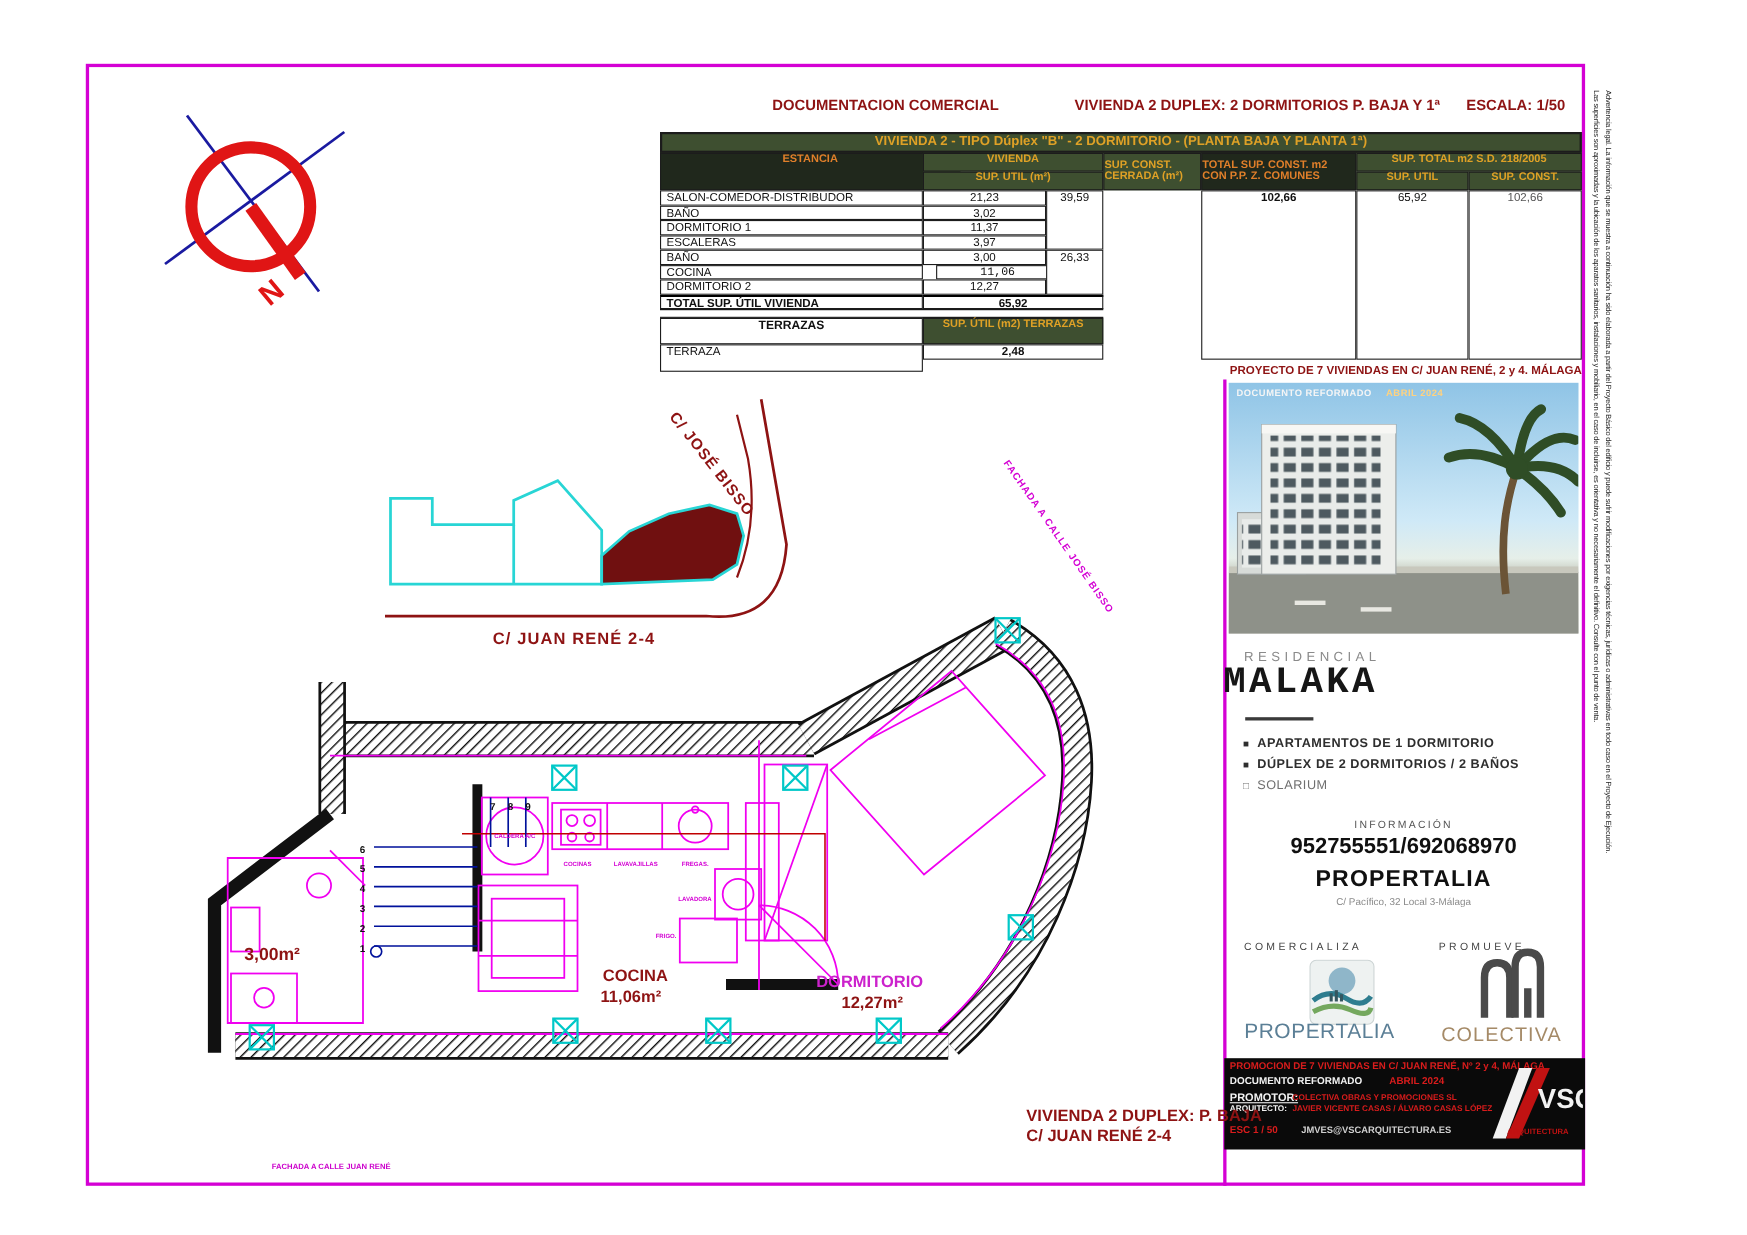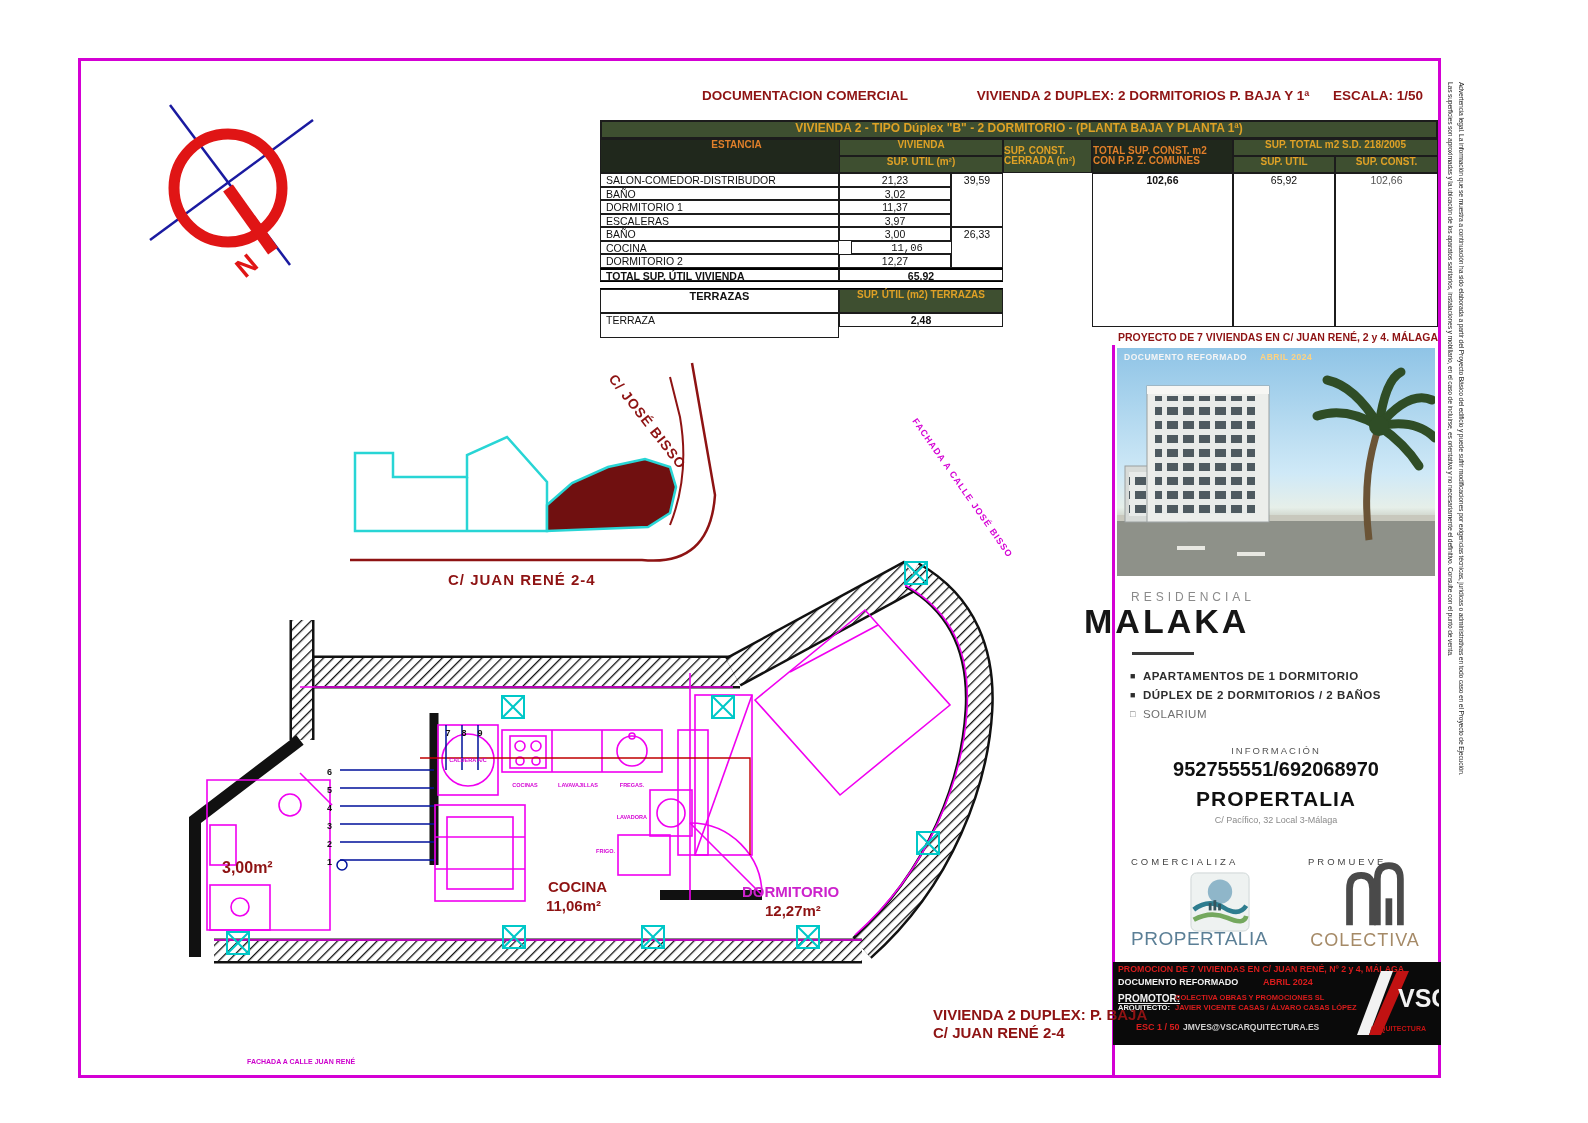--- a/index.html
+++ b/index.html
@@ -331,21 +331,21 @@
       </g>
       <circle cx="262" cy="78" r="10" fill="#2f4d26"></circle>
     </svg>
     <div class="abs" style="left:7px;top:4px;font-size:8.5px;font-weight:bold;color:#f5f5f5;letter-spacing:.5px;">
       <span>DOCUMENTO REFORMADO</span>
       <span style="color:#ffd27f;margin-left:10px;">ABRIL 2024</span>
     </div>
   </div>
 
   <div class="abs" style="left:1131px;top:590px;font-size:12px;color:#8a8a8a;letter-spacing:4px;">RESIDENCIAL</div>
-  <div class="abs" style="left:1084px;top:602px;font-size:34px;font-weight:bold;color:#161616;letter-spacing:3px;">MALAKA</div>
+  <div class="abs" style="left:1112px;top:602px;font-size:34px;font-weight:bold;color:#161616;letter-spacing:3px;font-family:Liberation Mono, monospace;">MALAKA</div>
   <div class="abs" style="left:1132px;top:652px;width:62px;height:3px;background:#3a3a3a;"></div>
 
   <div class="abs" style="left:1130px;top:666px;width:300px;">
     <div class="feat">
       <span style="font-size:9px;">■</span>
       <span>APARTAMENTOS DE 1 DORMITORIO</span>
     </div>
     <div class="feat">
       <span style="font-size:9px;">■</span>
       <span>DÚPLEX DE 2 DORMITORIOS / 2 BAÑOS</span>
@@ -387,21 +387,21 @@
   <div class="abs" style="left:1285px;top:930px;width:160px;text-align:center;font-size:18px;color:#a58a67;letter-spacing:1px;">COLECTIVA</div>
 
   <div class="abs" style="left:1113px;top:962px;width:328px;height:83px;background:#0a0a0a;overflow:hidden;">
     <div class="abs tb-red" style="left:5px;top:2px;font-size:8.8px;white-space:nowrap;">PROMOCION DE 7 VIVIENDAS EN C/ JUAN RENÉ, Nº 2 y 4, MÁLAGA</div>
     <div class="abs tb-white" style="left:5px;top:15px;font-size:9px;">DOCUMENTO REFORMADO</div>
     <div class="abs tb-red" style="left:150px;top:15px;font-size:9px;">ABRIL 2024</div>
     <div class="abs tb-white" style="left:5px;top:31px;font-size:10px;text-decoration:underline;">PROMOTOR:</div>
     <div class="abs tb-red" style="left:62px;top:31px;font-size:7.5px;white-space:nowrap;">COLECTIVA OBRAS Y PROMOCIONES SL</div>
     <div class="abs tb-white" style="left:5px;top:41px;font-size:7.5px;">ARQUITECTO:</div>
     <div class="abs tb-red" style="left:62px;top:41px;font-size:7.5px;white-space:nowrap;">JAVIER VICENTE CASAS / ÁLVARO CASAS LÓPEZ</div>
-    <div class="abs tb-red" style="left:23px;top:60px;font-size:9px;">ESC 1 / 50</div>
+    <div class="abs tb-red" style="left:5px;top:60px;font-size:9px;">ESC 1 / 50</div>
     <div class="abs" style="left:70px;top:60px;font-size:8.5px;color:#cfcfcf;font-weight:bold;">JMVES@VSCARQUITECTURA.ES</div>
 
     <svg class="abs" style="right:2px;top:1px;position:absolute;" width="88" height="80" viewBox="0 0 88 80">
       <polygon points="6,72 30,8 42,8 18,72" fill="#f2f2f2"></polygon>
       <polygon points="18,72 46,8 58,8 30,72" fill="#c11212"></polygon>
       <text x="47" y="44" font-size="25" font-weight="bold" fill="#f2f2f2">VSC</text>
       <text x="47" y="68" font-size="7" fill="#c11212" font-weight="bold" text-anchor="middle">ARQUITECTURA</text>
     </svg>
   </div>
 

